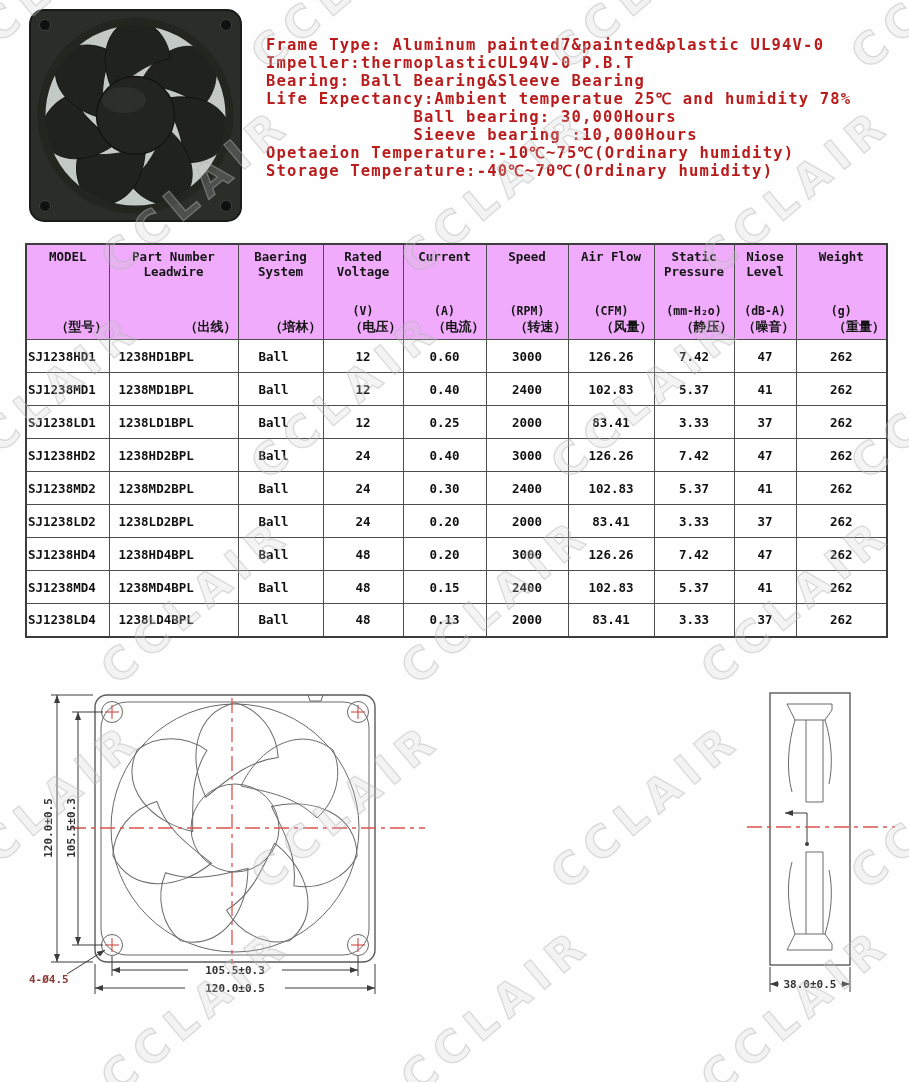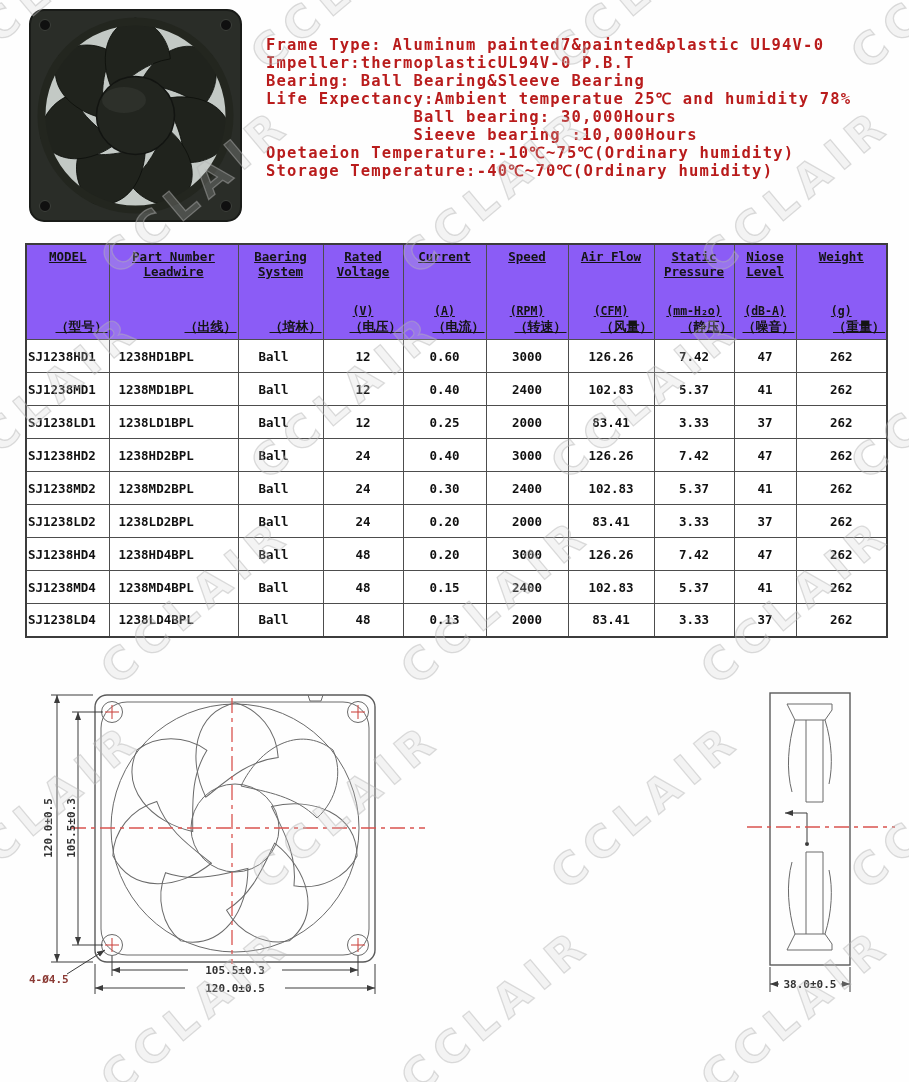--- a/index.html
+++ b/index.html
@@ -27,21 +27,21 @@
   
   .spec-table{
     position:absolute;left:25px;top:243px;width:861px;
     border-collapse:collapse;table-layout:fixed;
     font-family:"DejaVu Sans Mono","Liberation Mono",monospace;
   }
   .spec-table th,.spec-table td{border:1px solid #4d4d4d;padding:0;}
   .spec-table{border:2px solid #3c3c3c;}
   .spec-table thead tr{height:94px;}
   .spec-table tbody tr{height:33px;}
-  .spec-table th{background:#8b5cf6;vertical-align:top;font-weight:bold;text-decoration:underline;}
+  .spec-table th{background:#f0abfc;vertical-align:top;font-weight:bold;}
   .thwrap{display:flex;flex-direction:column;justify-content:space-between;height:86px;padding:4px 1px;}
   .th-en{font-size:12.5px;line-height:15px;text-align:center;white-space:pre-line;}
   .th-unit{font-size:11.5px;line-height:15px;text-align:center;}
   .th-cn{font-size:13px;line-height:16px;text-align:right;font-family:"DejaVu Sans",sans-serif;font-weight:bold;}
   .spec-table td{
     font-size:12.5px;font-weight:bold;text-align:center;vertical-align:middle;color:#111;background:#fff;
   }
   .spec-table td:nth-child(1){text-align:left;padding-left:1px;}
   .spec-table td:nth-child(2){text-align:left;padding-left:9px;}
   .spec-table td:nth-child(3){text-align:left;padding-left:20px;}

